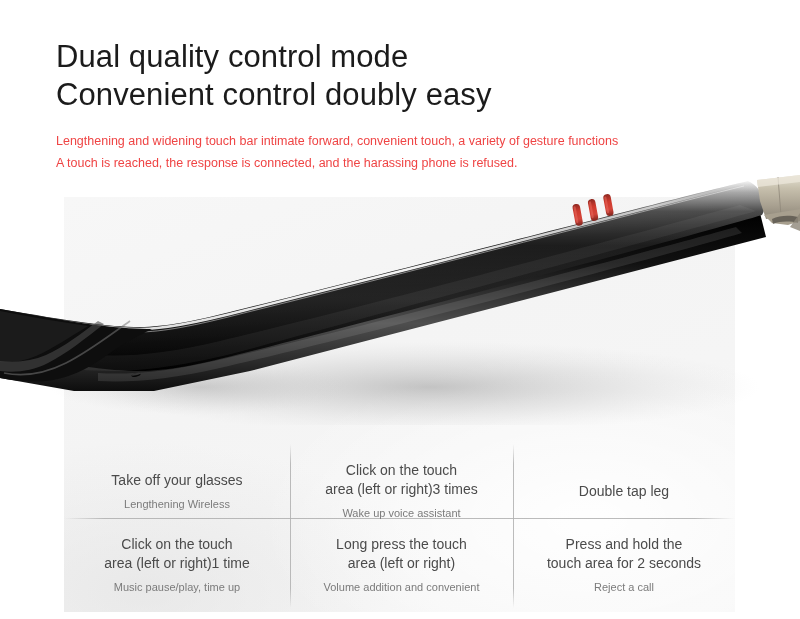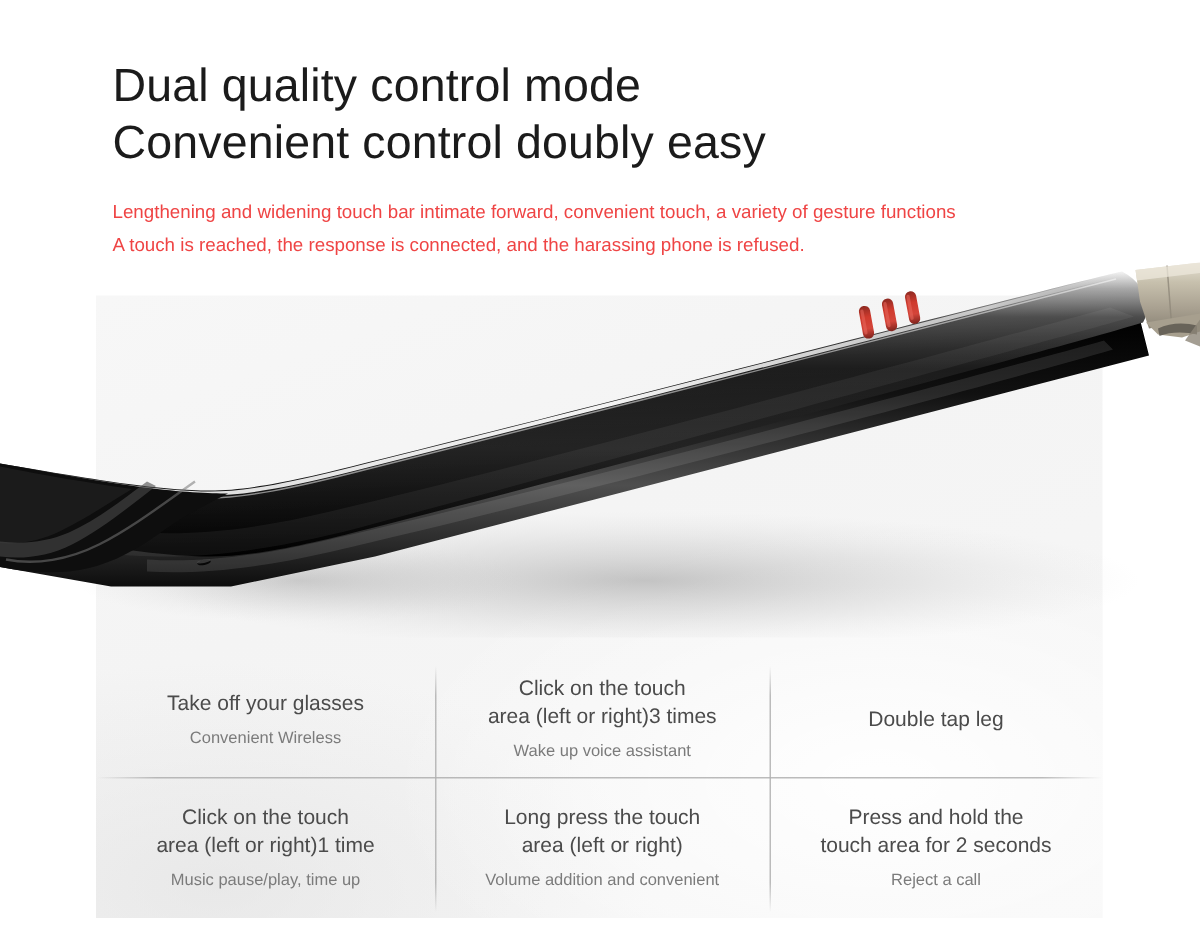--- a/index.html
+++ b/index.html
@@ -18,21 +18,21 @@
   #page {
     position: relative;
     width: 800px;
     height: 619px;
     background: #ffffff;
   }
 
   
   .heading-block {
     position: absolute;
-    left: 75px;
+    left: 56px;
     top: 38px;
     width: 700px;
   }
   .title-line {
     font-size: 31px;
     line-height: 38px;
     color: #1b1b1b;
     font-weight: 400;
     letter-spacing: 0.1px;
     white-space: nowrap;
@@ -89,21 +89,21 @@
     width: 671px;
     height: 172px;
   }
   .grid-row {
     position: absolute;
     left: 0;
     width: 671px;
     height: 78px;
     display: flex;
   }
-  .grid-row.row-top { top: 0; }
+  .grid-row.row-top { top: 12px; }
   .grid-row.row-bottom { top: 86px; }
 
   .grid-cell {
     position: relative;
     display: flex;
     flex-direction: column;
     align-items: center;
     justify-content: center;
     box-sizing: border-box;
     padding: 0 6px;
@@ -319,21 +319,21 @@
 
   <div class="gesture-grid">
 
     <div class="divider-h"></div>
     <div class="divider-v v1"></div>
     <div class="divider-v v2"></div>
 
     <div class="grid-row row-top">
       <div class="grid-cell cell-col-1">
         <div class="cell-title">Take off your glasses</div>
-        <div class="cell-desc">Convenient Wireless</div>
+        <div class="cell-desc">Lengthening Wireless</div>
       </div>
       <div class="grid-cell cell-col-2">
         <div class="cell-title">Click on the touch
 area (left or right)3 times</div>
         <div class="cell-desc">Wake up voice assistant</div>
       </div>
       <div class="grid-cell cell-col-3">
         <div class="cell-title">Double tap leg</div>
       </div>
     </div>

